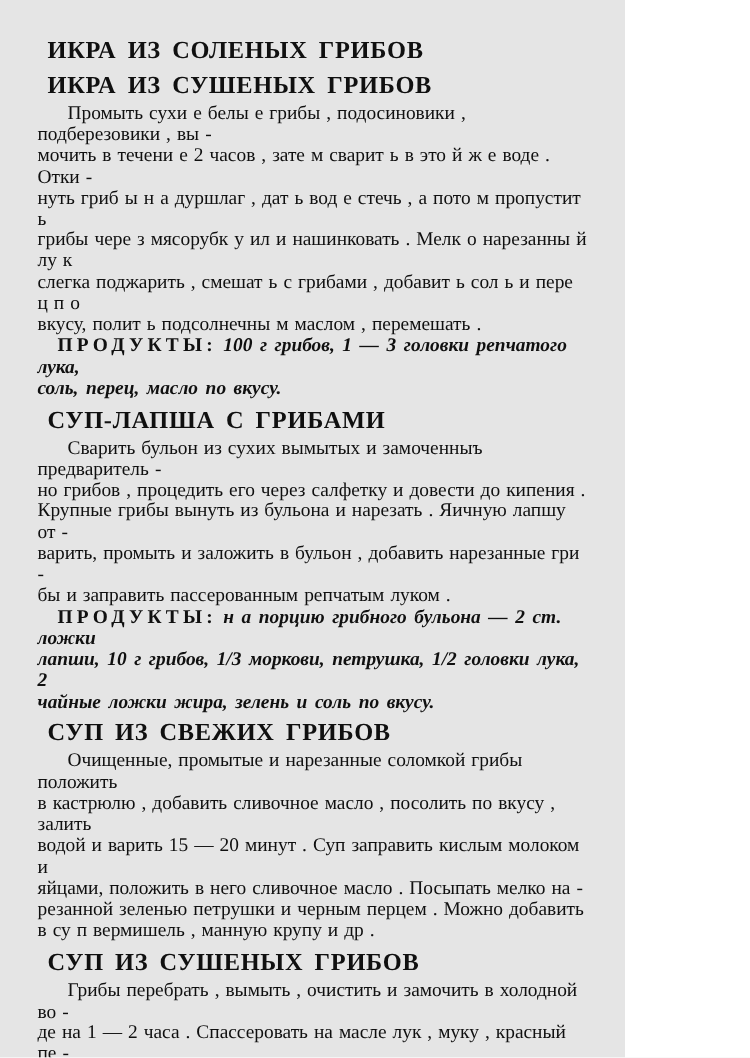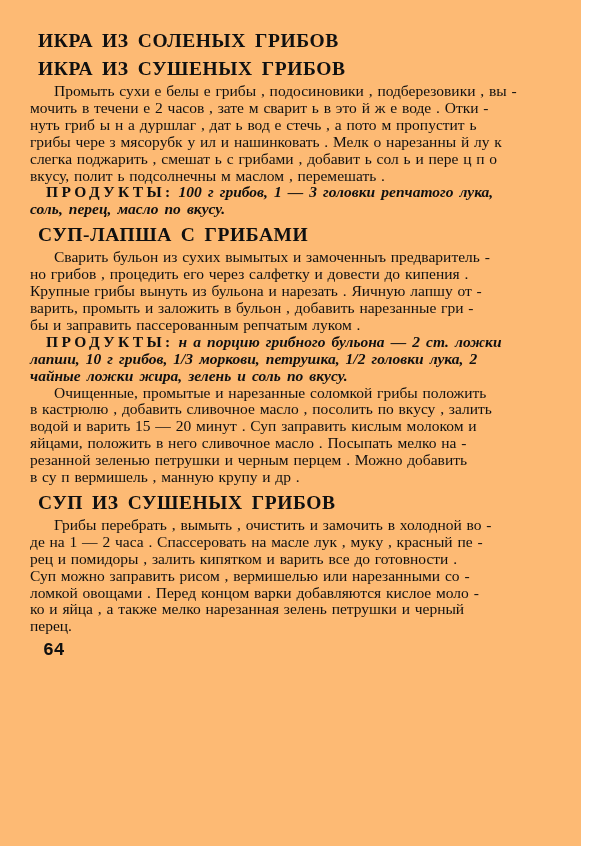--- a/index.html
+++ b/index.html
@@ -2,23 +2,23 @@
 <html lang="ru"><head>
 <meta charset="utf-8">
 <style>
   html, body {
     margin: 0;
     padding: 0;
     background: #ffffff;
   }
   .page {
     position: relative;
-    width: 581px;
+    width: 500px;
     height: 846px;
-    background: #fdba74;
+    background: #e5e5e5;
     color: #101010;
     font-family: "Liberation Serif", "DejaVu Serif", serif;
     box-sizing: border-box;
     padding: 30px 30px 0 30px;
     overflow: hidden;
   }
   .recipe-title {
     font-size: 19.5px;
     line-height: 22px;
     font-weight: bold;
@@ -92,20 +92,21 @@
 но грибов , процедить его через салфетку и довести до кипения .
 Крупные грибы вынуть из бульона и нарезать . Яичную лапшу от -
 варить, промыть и заложить в бульон , добавить нарезанные гри -
 бы и заправить пассерованным репчатым луком .</p>
     <p class="products-line"><span class="products-label">ПРОДУКТЫ:</span><span class="products-text">н а порцию грибного бульона — 2 ст. ложки
 лапши, 10 г грибов, 1/3 моркови, петрушка, 1/2 головки лука, 2
 чайные ложки жира, зелень и соль по вкусу.</span></p>
   </div>
 
   <div class="section">
+    <h2 class="recipe-title">СУП ИЗ СВЕЖИХ ГРИБОВ</h2>
     <p class="recipe-body">Очищенные, промытые и нарезанные соломкой грибы положить
 в кастрюлю , добавить сливочное масло , посолить по вкусу , залить
 водой и варить 15 — 20 минут . Суп заправить кислым молоком и
 яйцами, положить в него сливочное масло . Посыпать мелко на -
 резанной зеленью петрушки и черным перцем . Можно добавить
 в су п вермишель , манную крупу и др .</p>
   </div>
 
   <div class="section">
     <h2 class="recipe-title">СУП ИЗ СУШЕНЫХ ГРИБОВ</h2>

